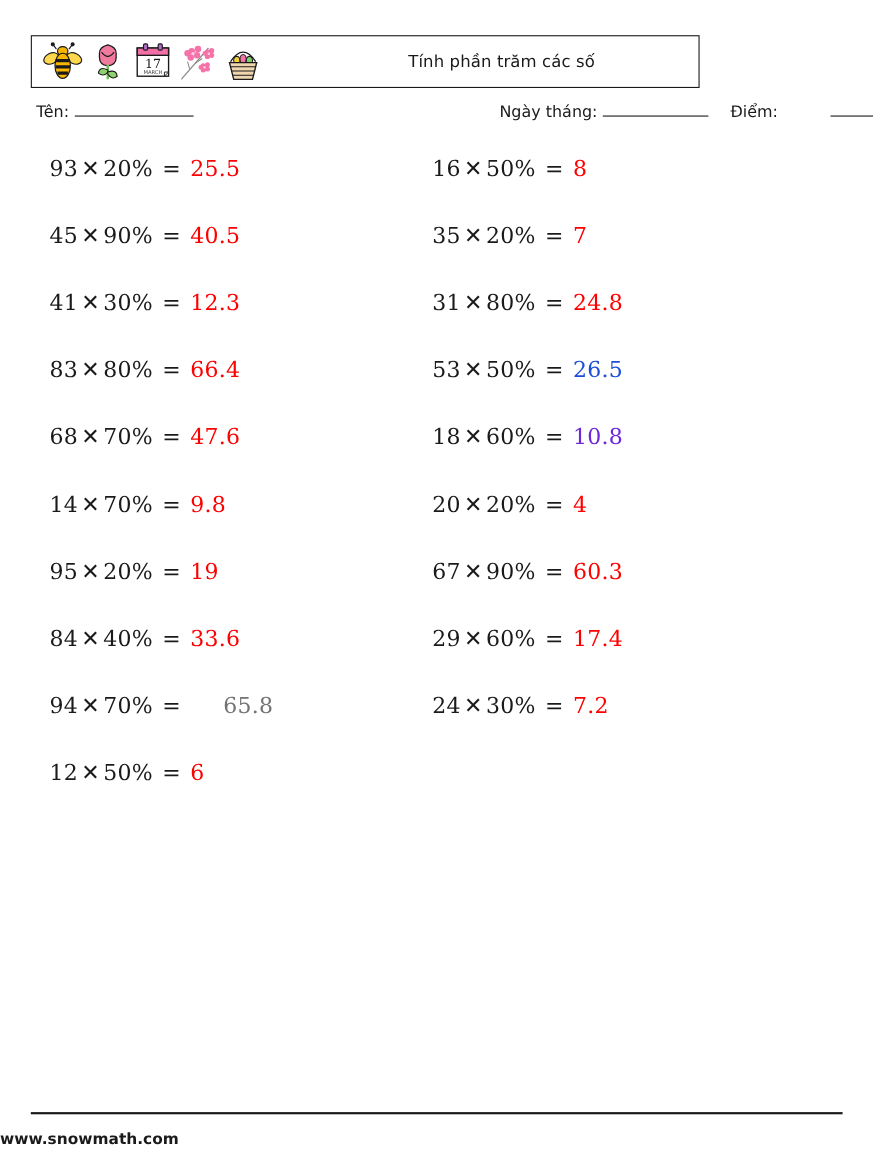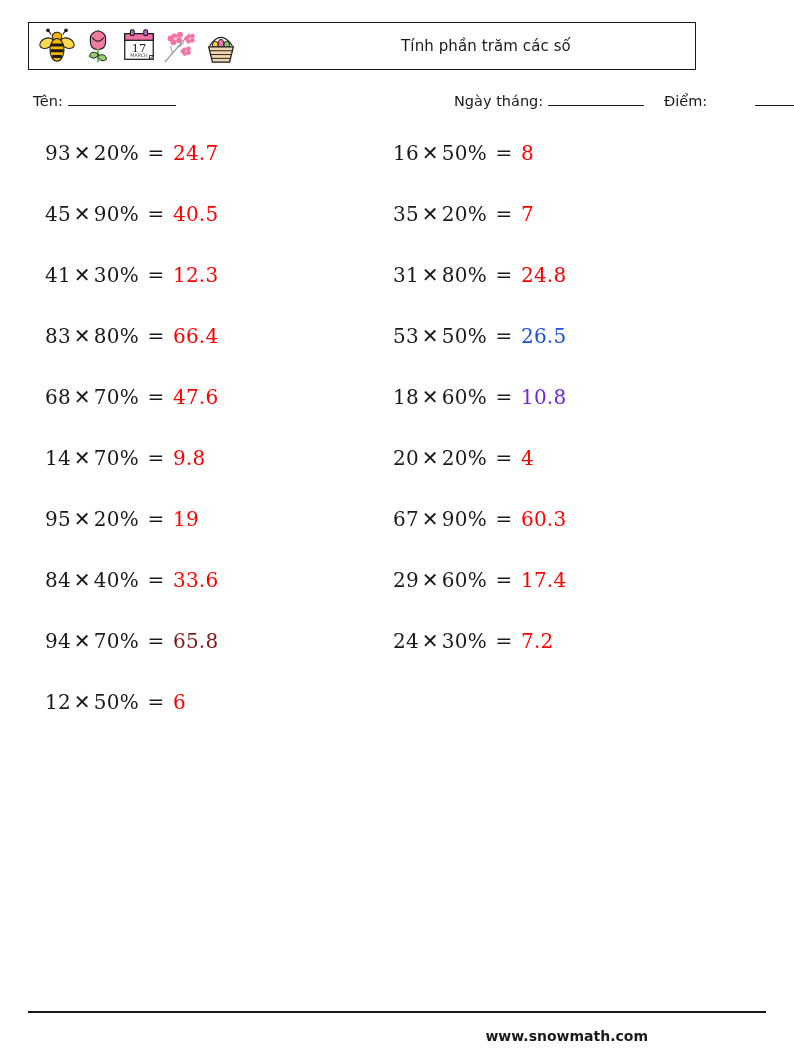--- a/index.html
+++ b/index.html
@@ -13,22 +13,22 @@
     position: relative;
     font-family: "Liberation Sans", sans-serif;
     color: #1a1a1a;
     overflow: hidden;
   }
 
   
   .header-box {
     position: absolute;
     left: 28px;
-    top: 22px;
-    width: 668px;
+    top: 32px;
+    width: 608px;
     height: 48px;
     border: 1.6px solid #1a1a1a;
     box-sizing: border-box;
     display: flex;
   }
   .icon-strip {
     display: flex;
     align-items: center;
     gap: 3px;
     padding-left: 9px;
@@ -118,21 +118,21 @@
     top: 1011px;
     width: 738px;
     height: 0;
     border-top: 2px solid #1a1a1a;
   }
   .footer-text {
     position: absolute;
     left: 0;
     top: 1028px;
     width: 648px;
-    text-align: right;
+    text-align: left;
     font-size: 14px;
     font-weight: bold;
     font-family: "DejaVu Sans", sans-serif;
     color: #1a1a1a;
   }
 </style>
 </head>
 <body>
 
 <div class="header-box">
@@ -223,29 +223,29 @@
     <span class="blank-line blank-date"></span>
   </div>
   <div class="meta-item meta-score">
     <span>Điểm:</span>
     <span class="blank-line blank-score"></span>
   </div>
 </div>
 
 <div class="problems">
   <div class="prob-col col-left" id="col-left">
-      <div class="problem"><span>93</span><span class="op">✕</span><span class="pct">20%</span><span class="eq"> = </span><span class="ans" style="color: rgb(255, 0, 0);">24.7</span></div>
+      <div class="problem"><span>93</span><span class="op">✕</span><span class="pct">20%</span><span class="eq"> = </span><span class="ans" style="color: rgb(255, 0, 0);">25.5</span></div>
       <div class="problem"><span>45</span><span class="op">✕</span><span class="pct">90%</span><span class="eq"> = </span><span class="ans" style="color: rgb(255, 0, 0);">40.5</span></div>
       <div class="problem"><span>41</span><span class="op">✕</span><span class="pct">30%</span><span class="eq"> = </span><span class="ans" style="color: rgb(255, 0, 0);">12.3</span></div>
       <div class="problem"><span>83</span><span class="op">✕</span><span class="pct">80%</span><span class="eq"> = </span><span class="ans" style="color: rgb(255, 0, 0);">66.4</span></div>
       <div class="problem"><span>68</span><span class="op">✕</span><span class="pct">70%</span><span class="eq"> = </span><span class="ans" style="color: rgb(255, 0, 0);">47.6</span></div>
       <div class="problem"><span>14</span><span class="op">✕</span><span class="pct">70%</span><span class="eq"> = </span><span class="ans" style="color: rgb(255, 0, 0);">9.8</span></div>
       <div class="problem"><span>95</span><span class="op">✕</span><span class="pct">20%</span><span class="eq"> = </span><span class="ans" style="color: rgb(255, 0, 0);">19</span></div>
       <div class="problem"><span>84</span><span class="op">✕</span><span class="pct">40%</span><span class="eq"> = </span><span class="ans" style="color: rgb(255, 0, 0);">33.6</span></div>
-      <div class="problem"><span>94</span><span class="op">✕</span><span class="pct">70%</span><span class="eq"> = </span><span class="ans" style="color: #7f1d1d;">65.8</span></div>
+      <div class="problem"><span>94</span><span class="op">✕</span><span class="pct">70%</span><span class="eq"> = </span><span class="ans" style="color: #737373; margin-left: 30px;">65.8</span></div>
       <div class="problem"><span>12</span><span class="op">✕</span><span class="pct">50%</span><span class="eq"> = </span><span class="ans" style="color: rgb(255, 0, 0);">6</span></div>
     </div>
   <div class="prob-col col-right" id="col-right">
       <div class="problem"><span>16</span><span class="op">✕</span><span class="pct">50%</span><span class="eq"> = </span><span class="ans" style="color: rgb(255, 0, 0);">8</span></div>
       <div class="problem"><span>35</span><span class="op">✕</span><span class="pct">20%</span><span class="eq"> = </span><span class="ans" style="color: rgb(255, 0, 0);">7</span></div>
       <div class="problem"><span>31</span><span class="op">✕</span><span class="pct">80%</span><span class="eq"> = </span><span class="ans" style="color: rgb(255, 0, 0);">24.8</span></div>
       <div class="problem"><span>53</span><span class="op">✕</span><span class="pct">50%</span><span class="eq"> = </span><span class="ans" style="color: #1d4ed8;">26.5</span></div>
       <div class="problem"><span>18</span><span class="op">✕</span><span class="pct">60%</span><span class="eq"> = </span><span class="ans" style="color: #6d28d9;">10.8</span></div>
       <div class="problem"><span>20</span><span class="op">✕</span><span class="pct">20%</span><span class="eq"> = </span><span class="ans" style="color: rgb(255, 0, 0);">4</span></div>
       <div class="problem"><span>67</span><span class="op">✕</span><span class="pct">90%</span><span class="eq"> = </span><span class="ans" style="color: rgb(255, 0, 0);">60.3</span></div>

